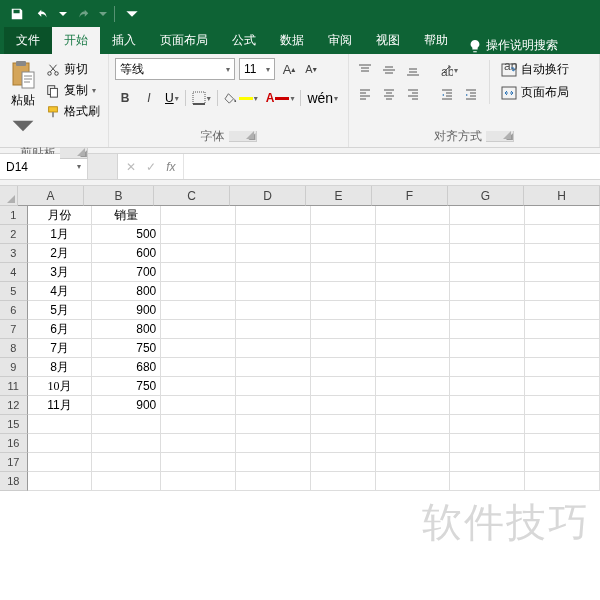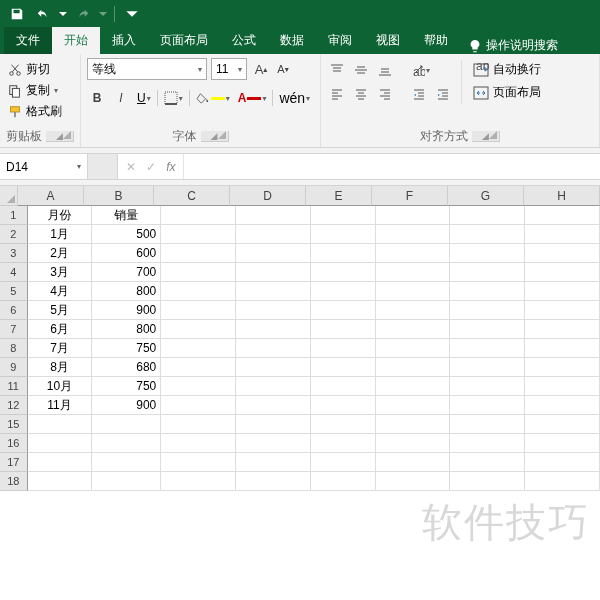--- a/index.html
+++ b/index.html
@@ -11,21 +11,21 @@
 .dim{opacity:0.4}
 .tabs{height:26px;background:#0e6335;display:flex;align-items:flex-end;padding-left:4px}
 .tab{padding:5px 12px 5px 12px;color:#fff;cursor:pointer;font-size:12px}
 .tab.active{background:#f3f3f3;color:#1a7a46;font-weight:400}
 .tab.file{background:#0a5229}
 .tell{display:flex;align-items:center;color:#fff;padding:0 8px;gap:4px}
 .tell svg{width:14px;height:14px;fill:#fff}
 .ribbon{height:94px;background:#f3f3f3;border-bottom:1px solid #d4d4d4;display:flex}
 .group{display:flex;flex-direction:column;border-right:1px solid #e1e1e1;padding:4px 6px 0 6px}
 .group-body{flex:1;display:flex;align-items:flex-start;gap:4px}
-.group-label{text-align:center;color:#666;font-size:11px;padding:2px 0;display:flex;justify-content:center;align-items:center;gap:4px}
+.group-label{text-align:right;color:#666;font-size:11px;padding:2px 0;display:flex;justify-content:center;align-items:center;gap:4px}
 .group-label .corner{font-size:9px;color:#999}
 .big-paste{display:flex;flex-direction:column;align-items:center;gap:2px;padding:2px 4px;cursor:pointer}
 .big-paste svg{width:26px;height:30px}
 .clip-list{display:flex;flex-direction:column;gap:2px;padding-top:2px}
 .clip-item{display:flex;align-items:center;gap:4px;padding:1px 2px;cursor:pointer}
 .clip-item svg{width:14px;height:14px}
 .font-row{display:flex;align-items:center;gap:4px;margin-bottom:4px}
 .font-name{width:120px;height:22px;border:1px solid #ababab;background:#fff;display:flex;align-items:center;padding:0 4px;justify-content:space-between}
 .font-size{width:36px;height:22px;border:1px solid #ababab;background:#fff;display:flex;align-items:center;padding:0 4px;justify-content:space-between}
 .dd-arrow{font-size:8px;color:#666}
@@ -112,20 +112,32 @@
         <path d="M8 1a5 5 0 00-3 9v2h6v-2a5 5 0 00-3-9zM6 14h4v1H6z"></path>
       </svg>
     <span>操作说明搜索</span>
   </div>
 </div>
 
 <div class="ribbon">
 
   <div class="group">
     <div class="group-body">
+      <div class="big-paste">
+        <svg viewBox="0 0 26 30">
+            <rect x="3" y="3" width="16" height="22" fill="#d4a55a" stroke="#a97b2e"></rect>
+            <rect x="6" y="1" width="10" height="5" rx="1" fill="#888"></rect>
+            <rect x="12" y="12" width="12" height="16" fill="#fff" stroke="#888"></rect>
+            <path d="M14 16h8M14 19h8M14 22h6" stroke="#888"></path>
+          </svg>
+        <span>粘贴</span>
+        <svg width="8" height="6" viewBox="0 0 10 10">
+            <path d="M1 3l4 4 4-4z" fill="#666"></path>
+          </svg>
+      </div>
       <div class="clip-list">
         <div class="clip-item">
           <svg viewBox="0 0 16 16">
               <circle cx="4" cy="12" r="2" fill="none" stroke="#333"></circle>
               <circle cx="12" cy="12" r="2" fill="none" stroke="#333"></circle>
               <path d="M5 10L12 2M11 10L4 2" stroke="#333"></path>
             </svg>
           <span>剪切</span>
         </div>
         <div class="clip-item">
@@ -446,21 +458,21 @@
         <div class="cell r" style="width: 70px;">680</div>
         <div class="cell" style="width: 76px;"></div>
         <div class="cell" style="width: 76px;"></div>
         <div class="cell" style="width: 66px;"></div>
         <div class="cell" style="width: 76px;"></div>
         <div class="cell" style="width: 76px;"></div>
         <div class="cell" style="width: 76px;"></div>
       </div>
       <div class="row">
         <div class="rh">11</div>
-        <div class="cell c" style="width: 66px;">10月</div>
+        <div class="cell c" style="width: 66px; font-family: Liberation Serif, serif;">10月</div>
         <div class="cell r" style="width: 70px;">750</div>
         <div class="cell" style="width: 76px;"></div>
         <div class="cell" style="width: 76px;"></div>
         <div class="cell" style="width: 66px;"></div>
         <div class="cell" style="width: 76px;"></div>
         <div class="cell" style="width: 76px;"></div>
         <div class="cell" style="width: 76px;"></div>
       </div>
       <div class="row">
         <div class="rh">12</div>

